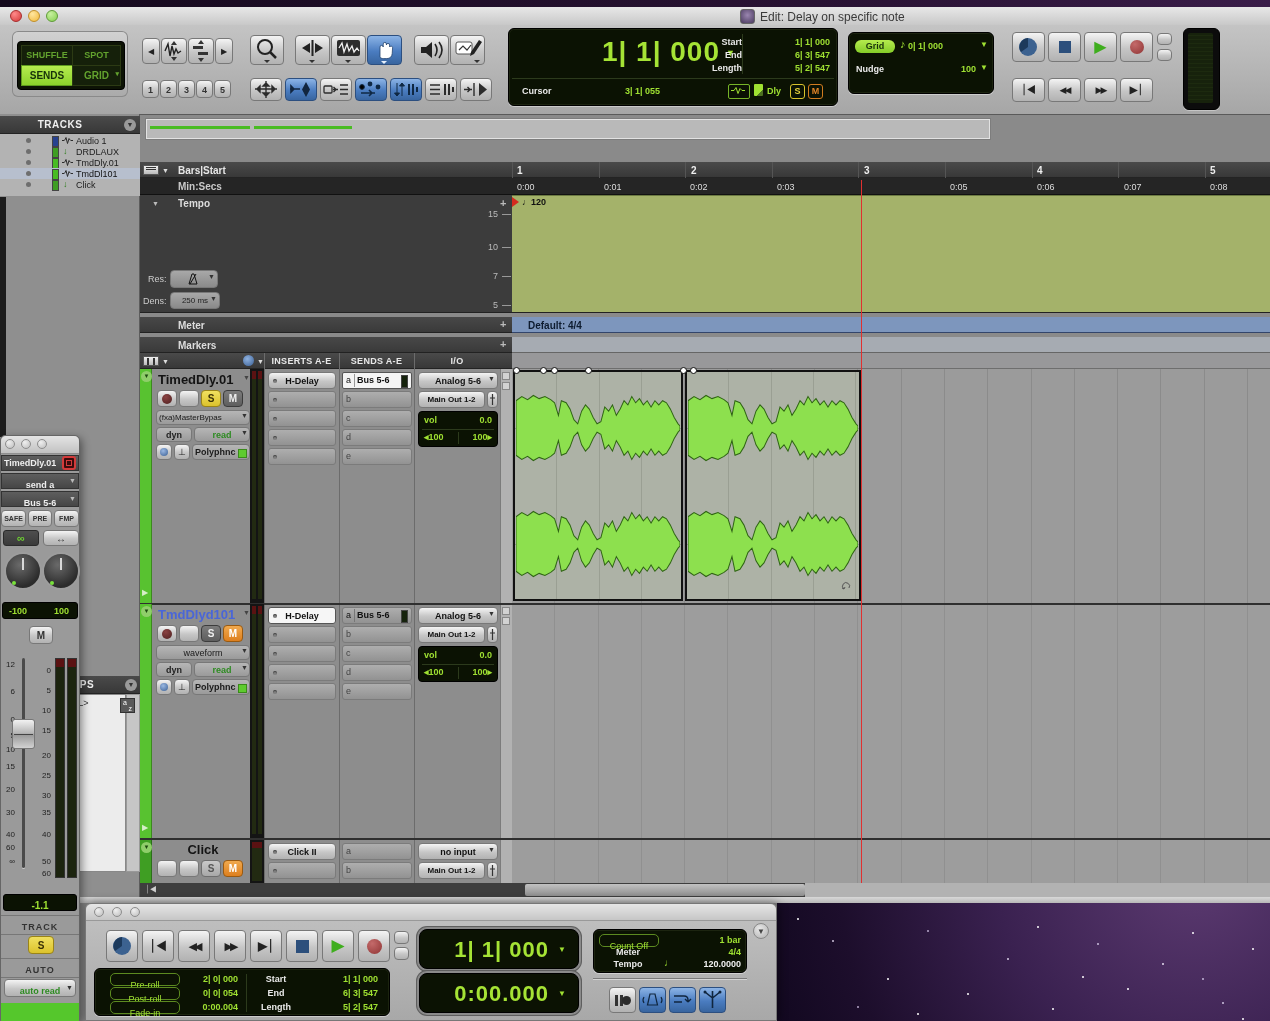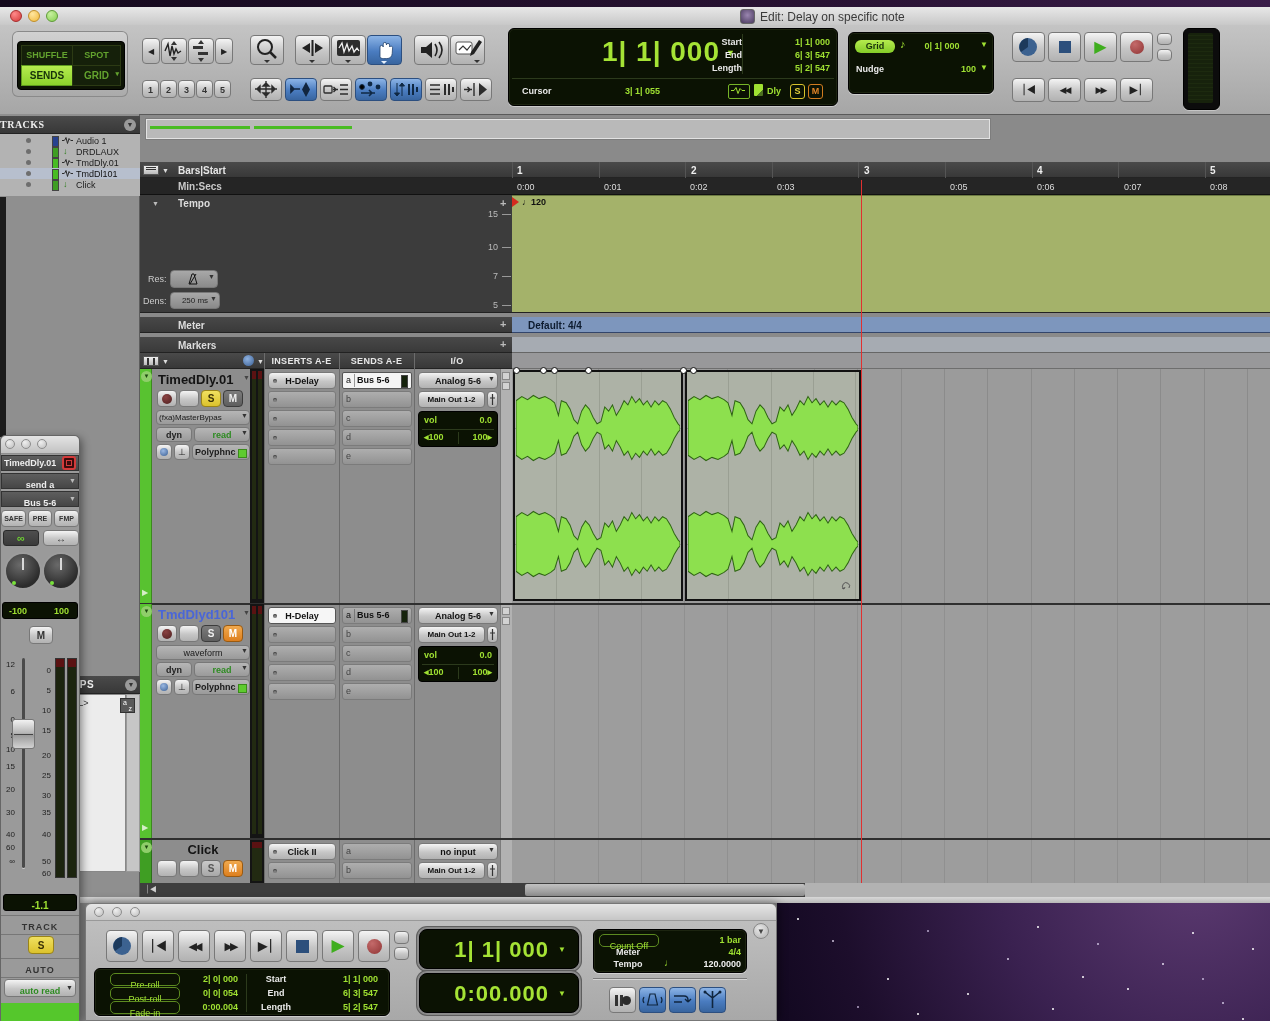--- a/index.html
+++ b/index.html
@@ -182,21 +182,21 @@
       </svg>
     </span>
   <span class="abs" style="left:754px;top:84px;width:9px;height:12px;background:linear-gradient(135deg,#9fe032 70%,#4c7020 70%);border-radius:1px;z-index:1;"></span>
   <span class="abs grn lbl9" style="left:767px;top:86px;font-weight:bold;z-index:1;">Dly</span>
   <span class="abs" style="left:790px;top:84px;width:13px;height:13px;border:1px solid #d8c22c;border-radius:3px;color:#e6d23c;font-size:9px;font-weight:bold;text-align:center;line-height:13px;z-index:1;"><span>S</span></span>
   <span class="abs" style="left:808px;top:84px;width:13px;height:13px;border:1px solid #d07c20;border-radius:3px;color:#e08428;font-size:9px;font-weight:bold;text-align:center;line-height:13px;z-index:1;"><span>M</span></span>
 
   <div class="abs lcd" style="left:848px;top:32px;width:146px;height:62px;z-index:1;"></div>
   <span class="abs" style="left:855px;top:40px;width:40px;height:13px;background:linear-gradient(#b5ec4e,#84cc28);border-radius:6px;color:#16300a;font-size:9px;font-weight:bold;text-align:center;line-height:13px;z-index:1;"><span>Grid</span></span>
   <span class="abs grn" style="left:900px;top:38px;font-size:11px;z-index:1;">♪</span>
-  <span class="abs grn lbl9" style="left:908px;top:41px;width:68px;text-align:center;font-weight:bold;z-index:1;">0| 1| 000</span>
+  <span class="abs grn lbl9" style="left:908px;top:41px;width:68px;text-align:left;font-weight:bold;z-index:1;">0| 1| 000</span>
   <span class="abs grn" style="left:980px;top:40px;font-size:8px;z-index:1;">▼</span>
   <span class="abs wht lbl9" style="left:856px;top:64px;font-weight:bold;z-index:1;">Nudge</span>
   <span class="abs grn lbl9" style="left:908px;top:64px;width:68px;text-align:right;font-weight:bold;z-index:1;">100</span>
   <span class="abs grn" style="left:980px;top:63px;font-size:8px;z-index:1;">▼</span>
 
   <div class="abs btn" style="left:1012px;top:32px;width:33px;height:30px;z-index:1;">
       <svg width="31" height="28" viewBox="0 0 31 28">
         <circle cx="15" cy="14" r="9" fill="#3c6290"></circle>
         <path d="M15 14 L15 5 A9 9 0 0 0 8 19 z" fill="#1d3a5c"></path>
       </svg>
@@ -217,21 +217,21 @@
 
   <div class="abs" style="left:1183px;top:28px;width:35px;height:80px;background:#0c0c0c;border-radius:6px;border:1px solid #000;box-shadow:0 1px 0 rgba(255,255,255,.35);z-index:1;"></div>
   <div class="abs" style="left:1188px;top:33px;width:25px;height:70px;background:repeating-linear-gradient(0deg,#17220c 0 3px,#1d2a0f 3px 4px);border-radius:2px;z-index:1;"></div>
 
   <div class="abs" style="left:146px;top:119px;width:842px;height:18px;background:#b9b9b9;border:1px solid #e2e2e2;box-shadow:0 0 0 1px #7d7d7d;z-index:1;"></div>
   <div class="abs" style="left:150px;top:126px;width:100px;height:3px;background:#49bc23;z-index:1;"></div>
   <div class="abs" style="left:254px;top:126px;width:98px;height:3px;background:#49bc23;z-index:1;"></div>
 
   <div class="abs" style="left:0;top:114px;width:140px;height:789px;background:#8f8f8f;border-right:1px solid #5c5c5c;box-sizing:border-box;z-index:1;"></div>
   <div class="abs dkrow" style="left:0;top:116px;width:140px;height:18px;z-index:1;">
-      <span style="position:absolute;left:0;right:20px;text-align:left;top:3px;color:#eee;font-weight:bold;font-size:10px;letter-spacing:.5px;font-family:Liberation Serif, serif;">TRACKS</span>
+      <span style="position:absolute;left:0;right:20px;text-align:center;top:3px;color:#eee;font-weight:bold;font-size:10px;letter-spacing:.5px;">TRACKS</span>
       <span class="abs" style="right:4px;top:3px;width:12px;height:12px;border-radius:50%;background:#9a9a9a;color:#333;font-size:7px;text-align:center;line-height:12px;">▼</span>
     </div>
   <div class="abs" style="left:0;top:134px;width:140px;height:62px;background:#b3b3b3;z-index:1;"></div>
 
   <div class="abs" style="left:0;top:135px;width:120px;height:11px;z-index:1;">
     <span class="abs" style="left:26px;top:3px;width:5px;height:5px;border-radius:50%;background:#6e6e6e;"></span>
     <span class="abs" style="left:52px;top:1px;width:5px;height:9px;background:#27418f;border:1px solid #444;"></span>
     <span class="abs" style="left:62px;top:1px;">
         <svg width="11" height="9" viewBox="0 0 11 9">
           <path d="M0 4.5 h2 M9 4.5 h2 M2.5 4.5 l1.5-3 1.5 6 1.5-5 1.5 2" stroke="#2c2c2c" stroke-width="1" fill="none"></path>

